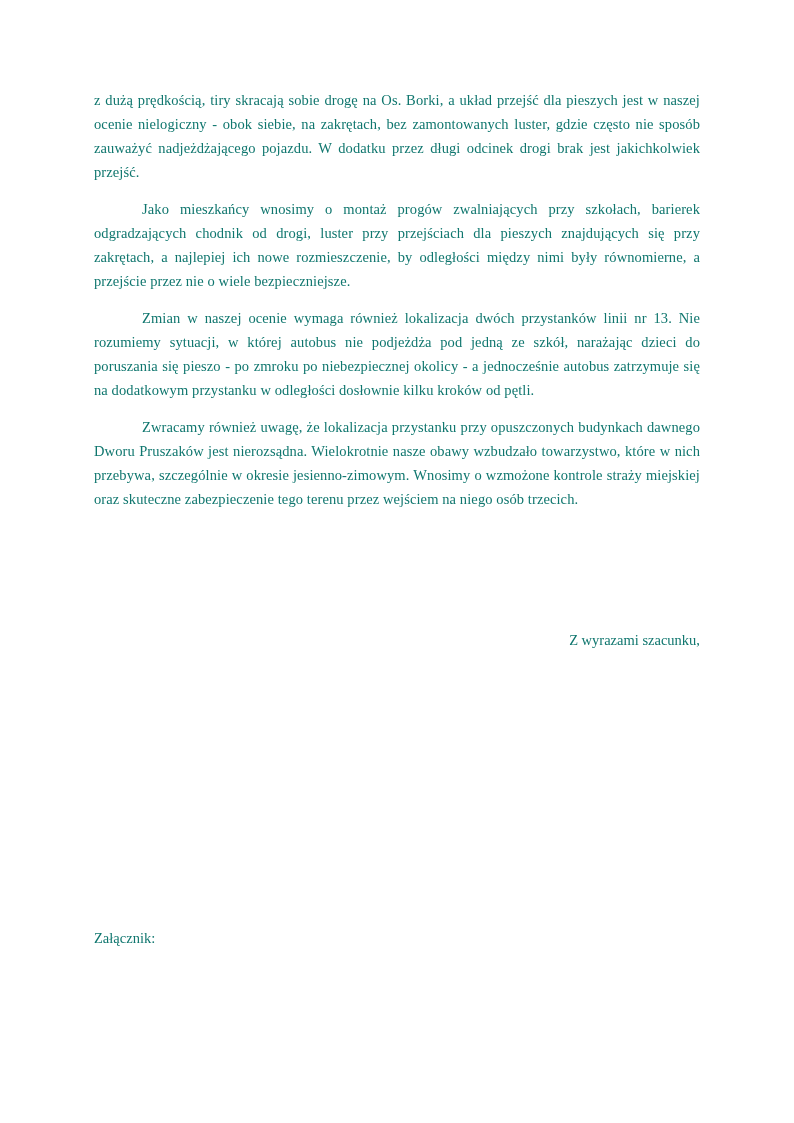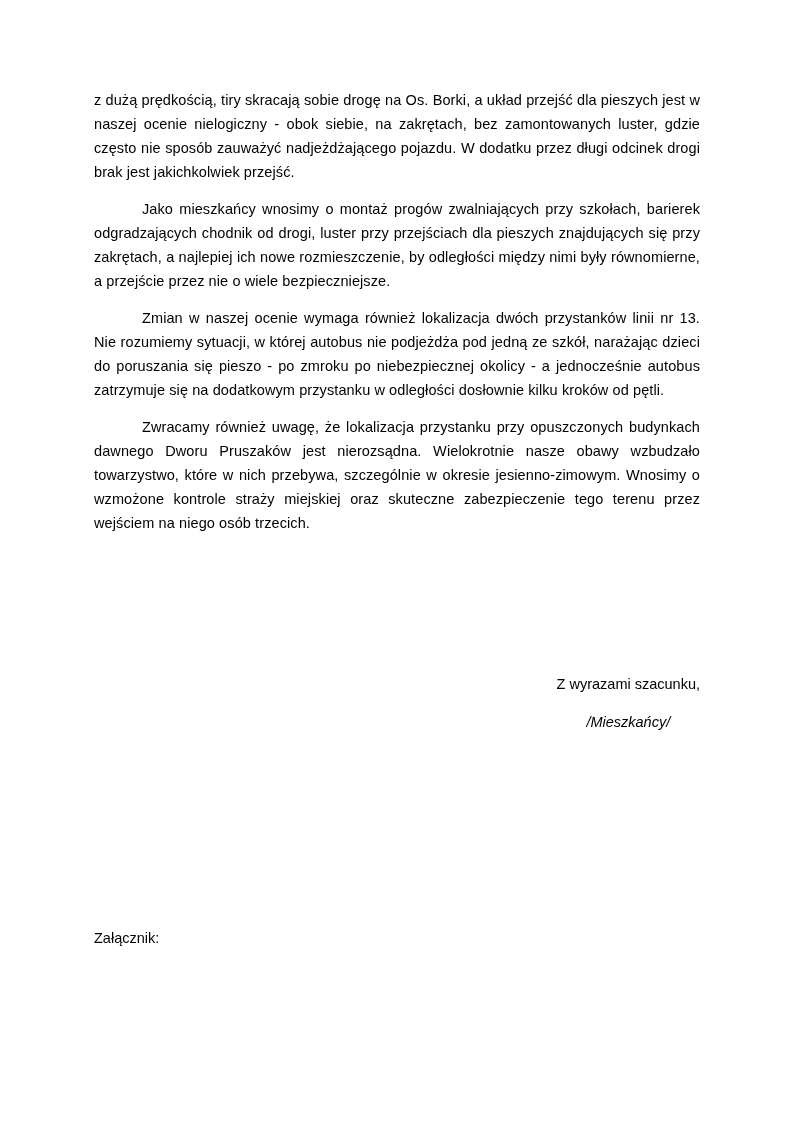--- a/index.html
+++ b/index.html
@@ -5,22 +5,22 @@
   html, body {
     margin: 0;
     padding: 0;
     background: #ffffff;
   }
   .page {
     position: relative;
     width: 794px;
     height: 1123px;
     background: #ffffff;
-    font-family: Liberation Sans, sans-serif;
-    color: #000000;
+    font-family: Liberation Serif, serif;
+    color: #0f766e;
     overflow: hidden;
   }
   .content {
     position: absolute;
     left: 94px;
     right: 94px;
     top: 88px;
   }
   .para {
     margin: 0 0 13px 0;
@@ -29,24 +29,23 @@
     text-align: justify;
     letter-spacing: 0.1px;
   }
   .para.indent {
     text-indent: 48px;
   }
   .closing {
     position: absolute;
     top: 628px;
     right: 94px;
-    text-align: center;
+    text-align: right;
     font-size: 14.5px;
     line-height: 24px;
-    margin-top: 44px;
   }
   .closing .signature {
     margin-top: 14px;
     font-style: italic;
   }
   .attachment {
     position: absolute;
     top: 926px;
     left: 94px;
     right: 86px;
@@ -70,20 +69,19 @@
 
   <div class="content">
     <p class="para">z dużą prędkością, tiry skracają sobie drogę na Os. Borki, a układ przejść dla pieszych jest w naszej ocenie nielogiczny - obok siebie, na zakrętach, bez zamontowanych luster, gdzie często nie sposób zauważyć nadjeżdżającego pojazdu. W dodatku przez długi odcinek drogi brak jest jakichkolwiek przejść.</p>
     <p class="para indent">Jako mieszkańcy wnosimy o montaż progów zwalniających przy szkołach, barierek odgradzających chodnik od drogi, luster przy przejściach dla pieszych znajdujących się przy zakrętach, a najlepiej ich nowe rozmieszczenie, by odległości między nimi były równomierne, a przejście przez nie o wiele bezpieczniejsze.</p>
     <p class="para indent">Zmian w naszej ocenie wymaga również lokalizacja dwóch przystanków linii nr 13. Nie rozumiemy sytuacji, w której autobus nie podjeżdża pod jedną ze szkół, narażając dzieci do poruszania się pieszo - po zmroku po niebezpiecznej okolicy - a jednocześnie autobus zatrzymuje się na dodatkowym przystanku w odległości dosłownie kilku kroków od pętli.</p>
     <p class="para indent">Zwracamy również uwagę, że lokalizacja przystanku przy opuszczonych budynkach dawnego Dworu Pruszaków jest nierozsądna. Wielokrotnie nasze obawy wzbudzało towarzystwo, które w nich przebywa, szczególnie w okresie jesienno-zimowym. Wnosimy o wzmożone kontrole straży miejskiej oraz skuteczne zabezpieczenie tego terenu przez wejściem na niego osób trzecich.</p>
   </div>
 
   <div class="closing">
     <div class="salutation">Z wyrazami szacunku,</div>
-    <div class="signature">/Mieszkańcy/</div>
   </div>
 
   <div class="attachment">
     <div class="attachment-label">Załącznik:</div>
   </div>
 
 </div>
 
 </body></html>

